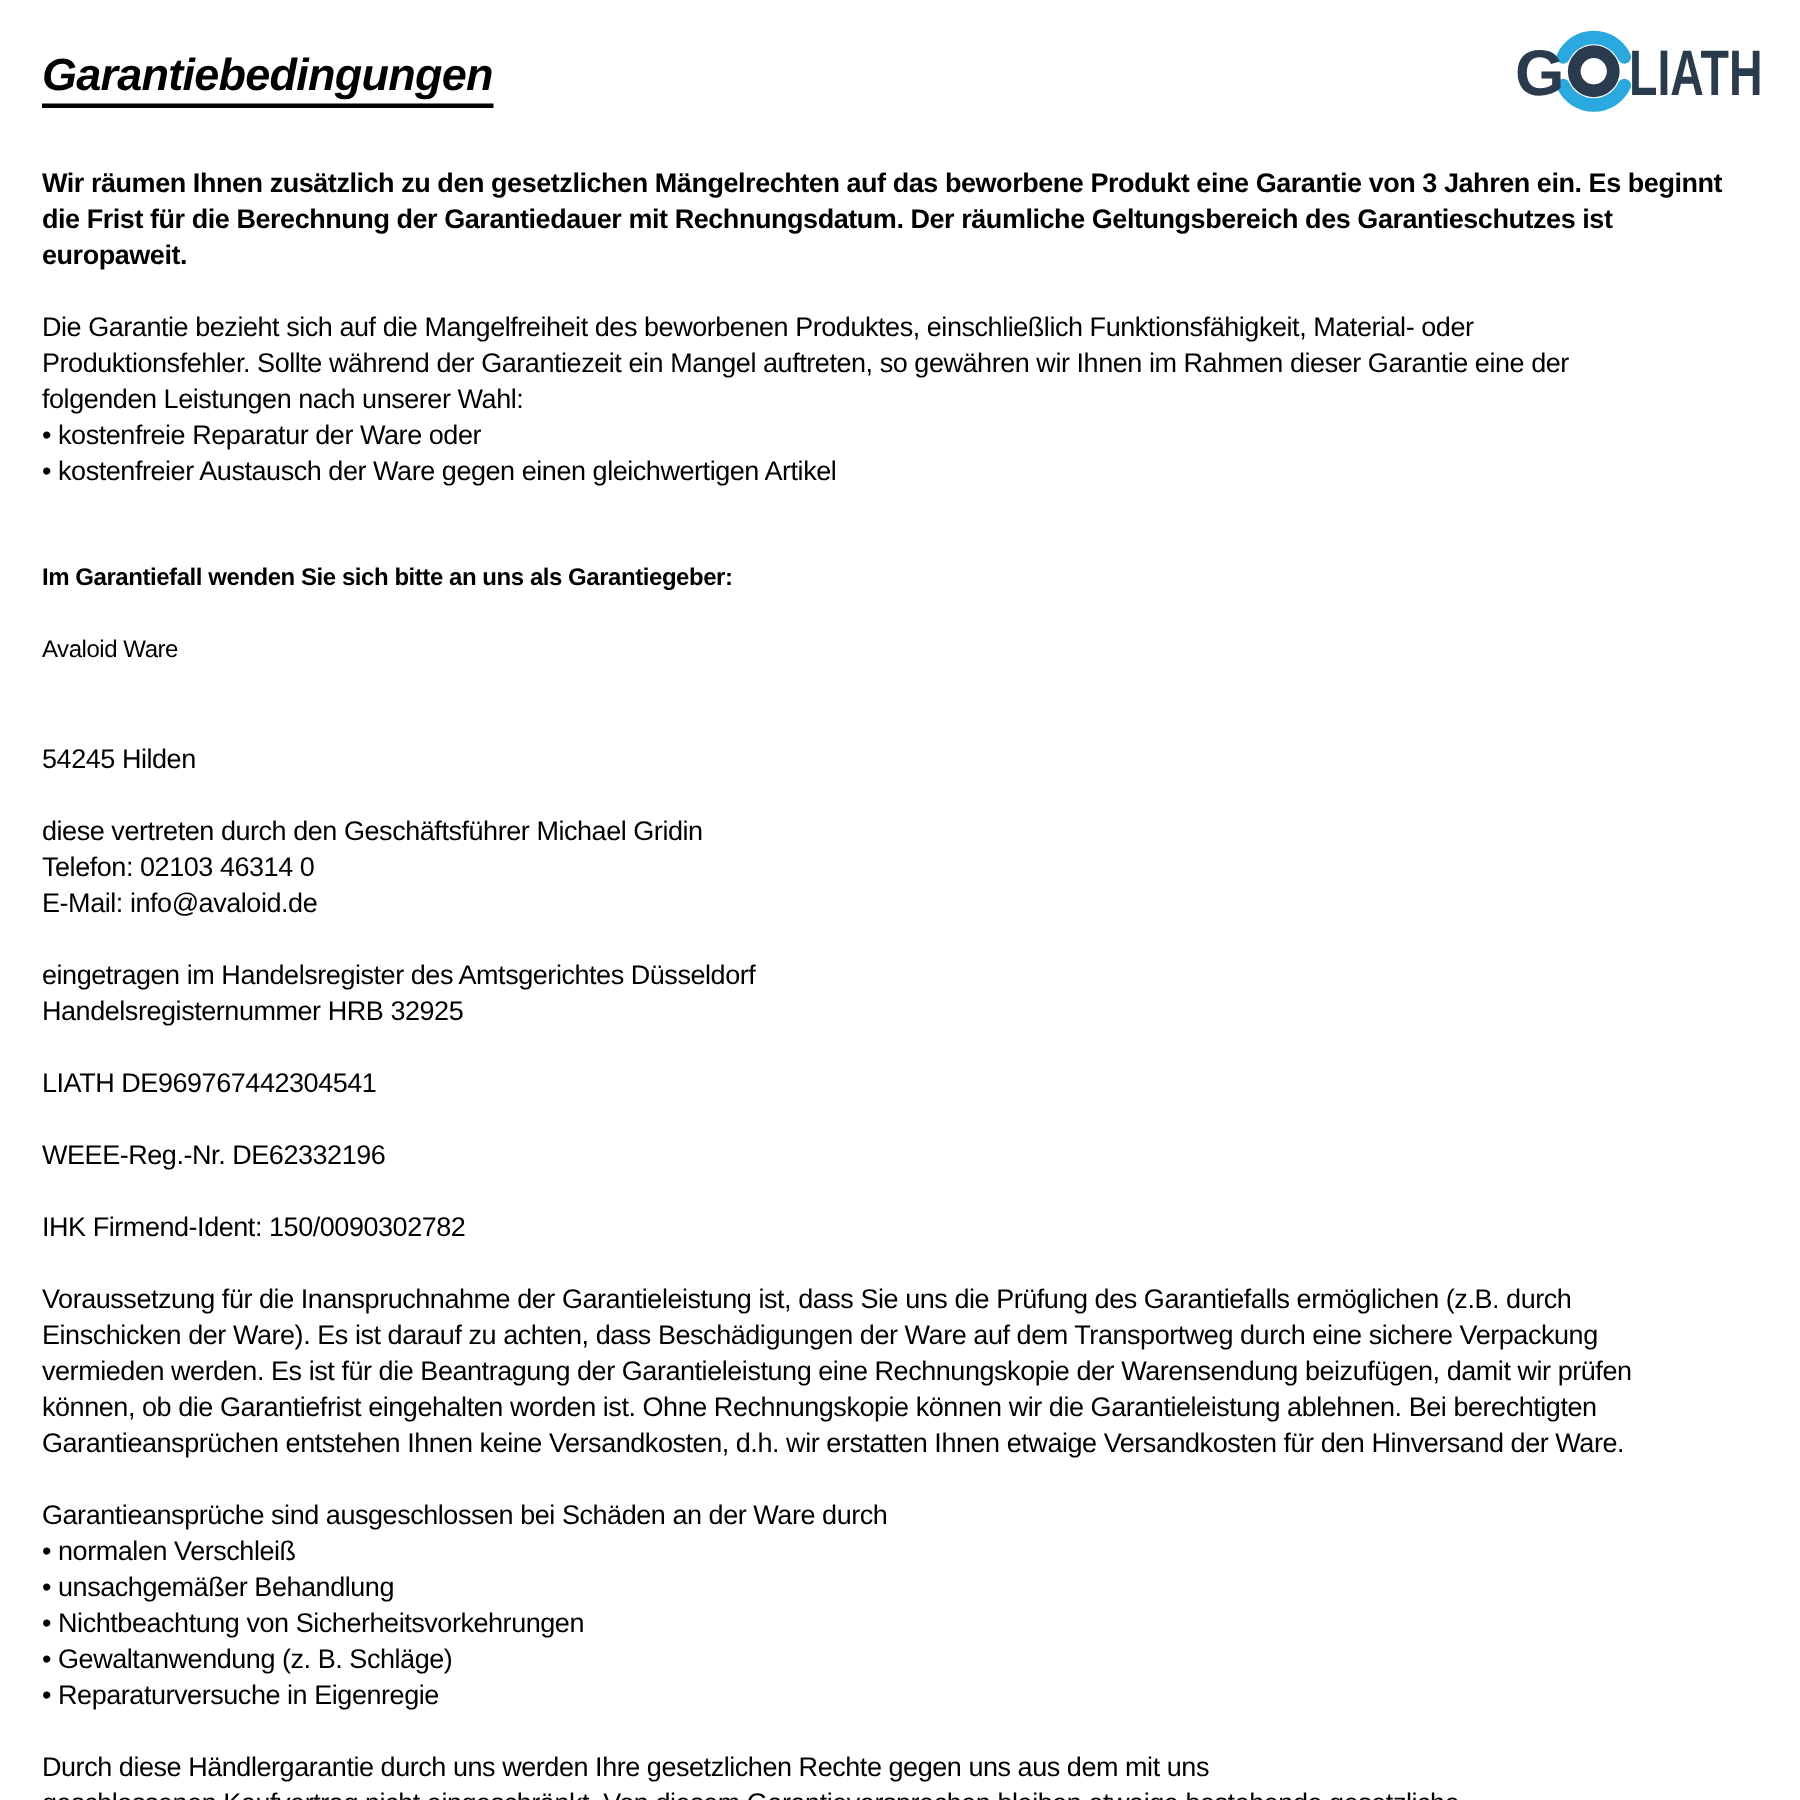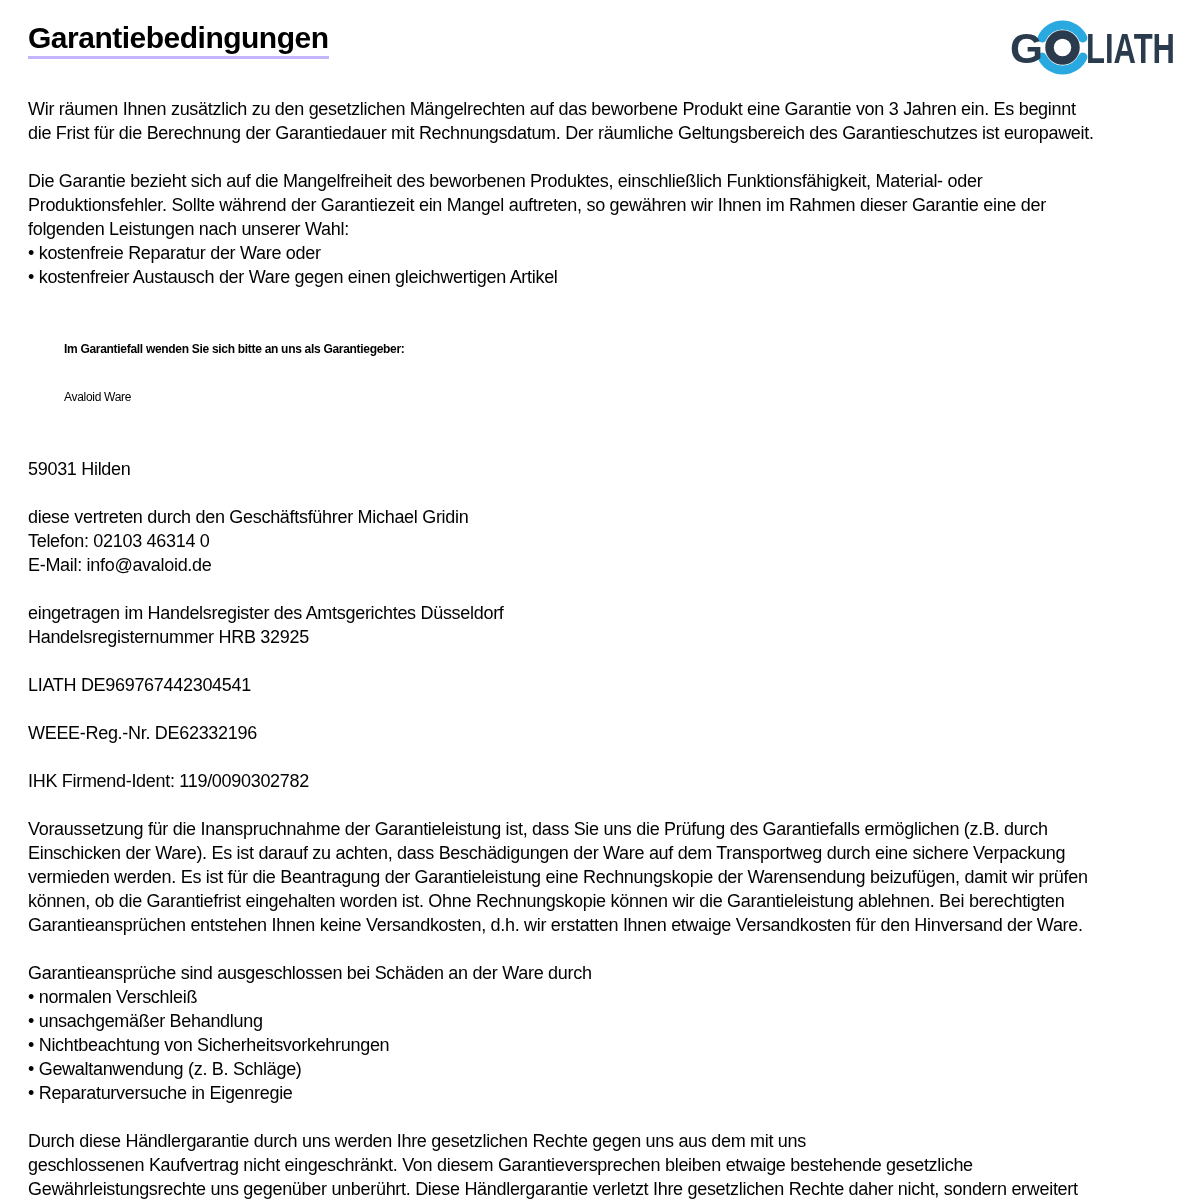--- a/index.html
+++ b/index.html
@@ -11,37 +11,38 @@
     background: #ffffff;
     font-family: "Liberation Sans", sans-serif;
     color: #000000;
     overflow: hidden;
   }
   .content {
     padding: 0 28px 0 28px;
   }
   .doc-title {
     display: inline-block;
-    margin-top: 21px;
+    margin-top: 34px;
     font-size: 30px;
     font-weight: 700;
     line-height: 33px;
     letter-spacing: -0.5px;
-    border-bottom: 3px solid #c4b5fd;
+    border-bottom: 3px solid #000000;
     padding-bottom: 2px;
+    font-style: italic;
   }
   .block {
     margin-top: 24px;
     font-size: 18px;
     letter-spacing: -0.3px;
     line-height: 24px;
     white-space: pre-line;
   }
-  .block.first { margin-top: 38px; }
-  .line { line-height: 24px; font-size: 12px; letter-spacing: -0.3px; margin-left: 36px; }
+  .block.first { margin-top: 38px; font-weight: bold; }
+  .line { line-height: 24px; font-size: 16px; letter-spacing: -0.3px; }
   .bold { font-weight: 700; }
   .logo {
     position: absolute;
     top: 16px;
     right: 25px;
     width: 165px;
     height: 62px;
   }
   .logo text {
     font-family: "Liberation Sans", sans-serif;
@@ -74,34 +75,34 @@
 folgenden Leistungen nach unserer Wahl:
 • kostenfreie Reparatur der Ware oder
 • kostenfreier Austausch der Ware gegen einen gleichwertigen Artikel</p>
 
     <div class="block">
       <div class="line bold">Im Garantiefall wenden Sie sich bitte an uns als Garantiegeber:</div>
       <div class="line">Avaloid Ware</div>
     </div>
 
 
-    <p class="block">59031 Hilden</p>
+    <p class="block">54245 Hilden</p>
 
     <p class="block">diese vertreten durch den Geschäftsführer Michael Gridin
 Telefon: 02103 46314 0
 E-Mail: info@avaloid.de</p>
 
     <p class="block">eingetragen im Handelsregister des Amtsgerichtes Düsseldorf
 Handelsregisternummer HRB 32925</p>
 
     <p class="block">LIATH DE969767442304541</p>
 
     <p class="block">WEEE-Reg.-Nr. DE62332196</p>
 
-    <p class="block">IHK Firmend-Ident: 119/0090302782</p>
+    <p class="block">IHK Firmend-Ident: 150/0090302782</p>
 
     <p class="block">Voraussetzung für die Inanspruchnahme der Garantieleistung ist, dass Sie uns die Prüfung des Garantiefalls ermöglichen (z.B. durch
 Einschicken der Ware). Es ist darauf zu achten, dass Beschädigungen der Ware auf dem Transportweg durch eine sichere Verpackung
 vermieden werden. Es ist für die Beantragung der Garantieleistung eine Rechnungskopie der Warensendung beizufügen, damit wir prüfen
 können, ob die Garantiefrist eingehalten worden ist. Ohne Rechnungskopie können wir die Garantieleistung ablehnen. Bei berechtigten
 Garantieansprüchen entstehen Ihnen keine Versandkosten, d.h. wir erstatten Ihnen etwaige Versandkosten für den Hinversand der Ware.</p>
 
     <p class="block">Garantieansprüche sind ausgeschlossen bei Schäden an der Ware durch
 • normalen Verschleiß
 • unsachgemäßer Behandlung

